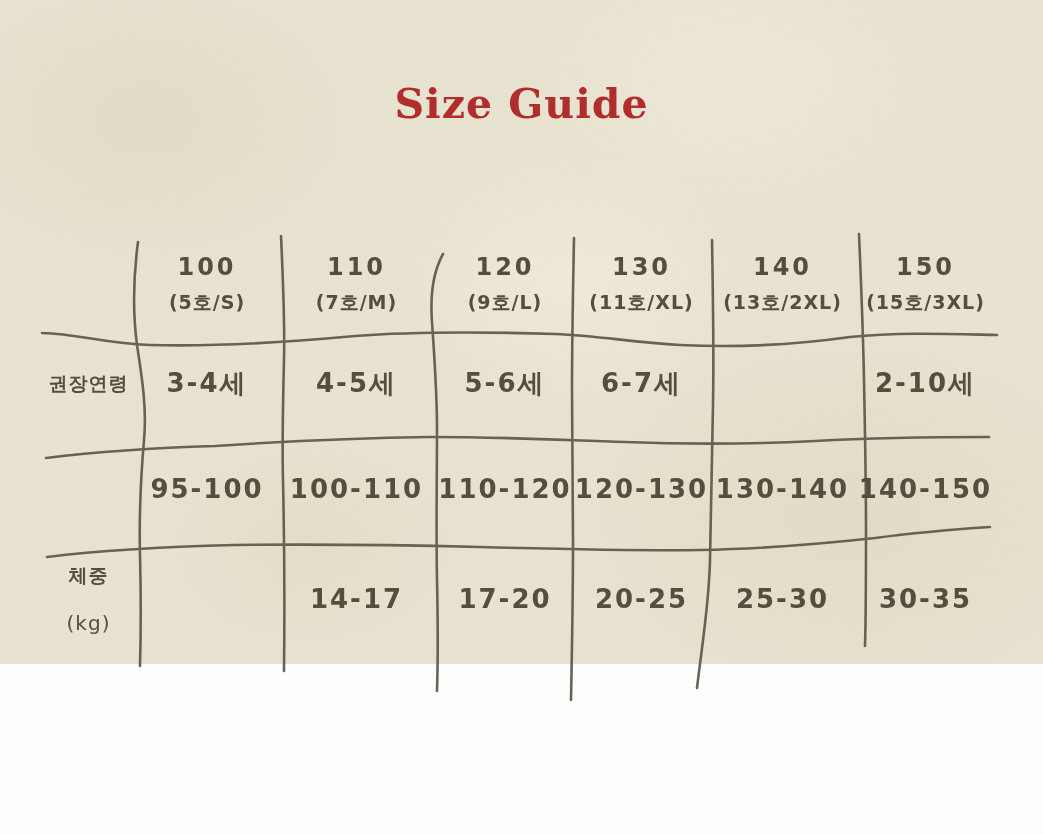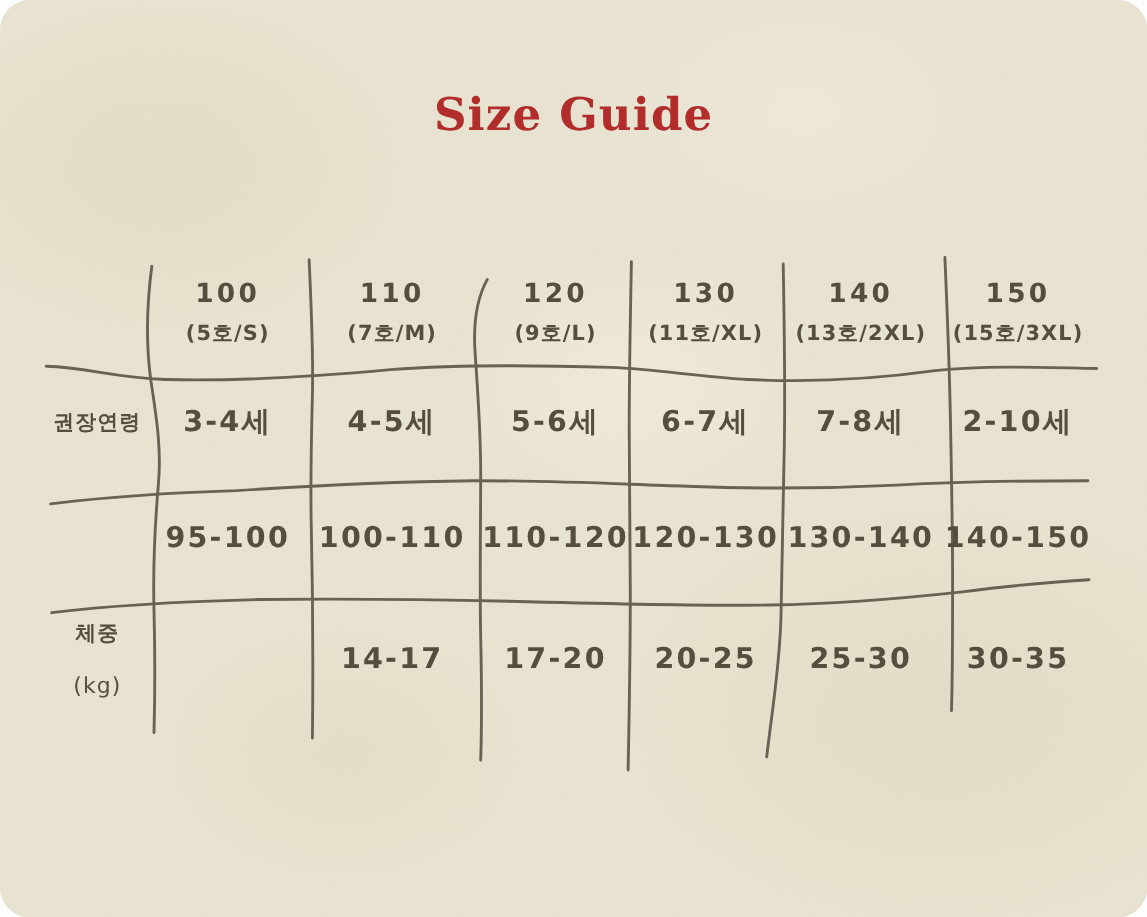--- a/index.html
+++ b/index.html
@@ -1,28 +1,27 @@
 <!DOCTYPE html>
 <html><head>
 <meta charset="utf-8">
 <style>
   html,body{margin:0;padding:0;}
   body{width:1043px;height:834px;overflow:hidden;}
   .page{
-    position:relative;width:1043px;height:834px;
+    position:relative;width:1043px;height:664px;
     background-color:#e9e3d1;
     background-image:
       radial-gradient(ellipse 320px 220px at 14% 18%, rgba(206,196,166,.22), transparent 70%),
       radial-gradient(ellipse 420px 280px at 82% 78%, rgba(203,193,162,.20), transparent 70%),
       radial-gradient(ellipse 260px 190px at 55% 42%, rgba(255,252,242,.30), transparent 70%),
       radial-gradient(ellipse 240px 170px at 30% 82%, rgba(206,196,167,.16), transparent 70%),
       radial-gradient(ellipse 300px 200px at 70% 12%, rgba(255,253,244,.22), transparent 70%);
     font-family:"DejaVu Sans", sans-serif;
     color:#554e3f;
-    border-radius:27px;
   }
   .title{
     position:absolute;top:80px;left:0;width:100%;
     text-align:center;
     font-family:"DejaVu Serif", serif;
     font-weight:700;font-size:41px;letter-spacing:1px;
     color:#b12a28;
   }
   svg.grid{position:absolute;left:0;top:0;pointer-events:none;}
   .size-table{
@@ -110,23 +109,20 @@
       </div>
     <div class="cell r1" style="grid-area:2/3">
         <div class="val">4-5세</div>
       </div>
     <div class="cell r1" style="grid-area:2/4">
         <div class="val">5-6세</div>
       </div>
     <div class="cell r1" style="grid-area:2/5">
         <div class="val">6-7세</div>
       </div>
-    <div class="cell r1" style="grid-area:2/6">
-        <div class="val">7-8세</div>
-      </div>
     <div class="cell r1" style="grid-area:2/7">
         <div class="val">2-10세</div>
       </div>
 
     <div class="cell r2" style="grid-area:3/2">
         <div class="val">95-100</div>
       </div>
     <div class="cell r2" style="grid-area:3/3">
         <div class="val">100-110</div>
       </div>

